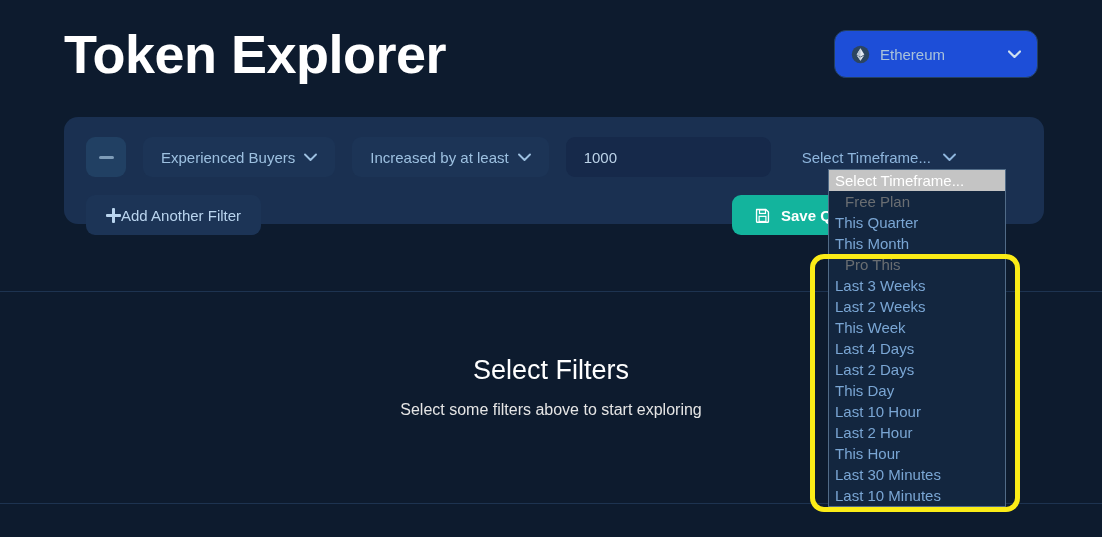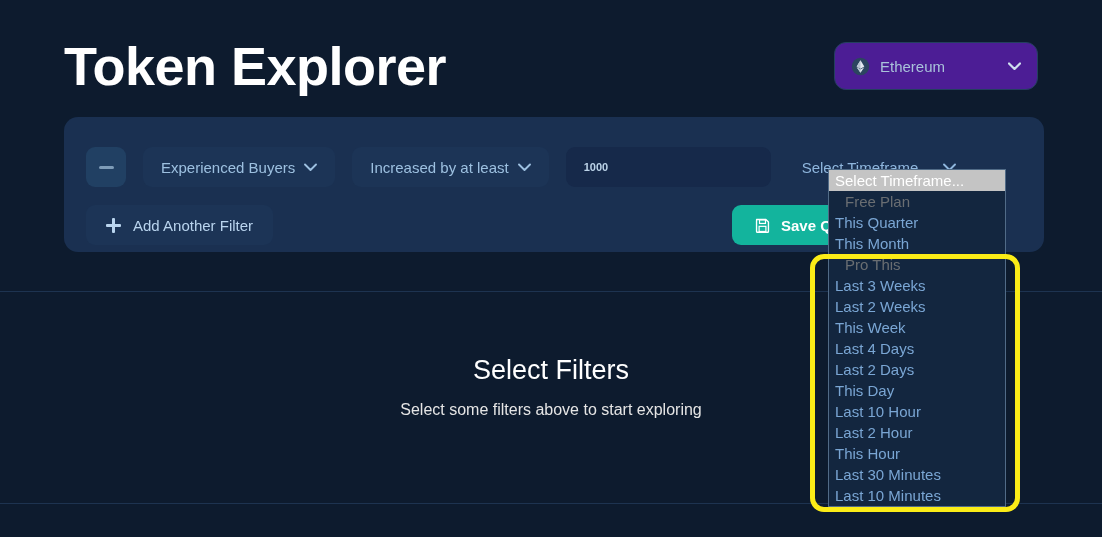--- a/index.html
+++ b/index.html
@@ -13,42 +13,42 @@
   body {
     background: #0d1b2e;
     font-family: "Liberation Sans", sans-serif;
     color: #ffffff;
     position: relative;
   }
 
   
   .header {
     position: absolute;
-    top: 16px; left: 0;
+    top: 4px; left: 0;
     width: 1102px;
     height: 100px;
     padding: 12px 64px;
     display: flex;
     align-items: center;
     justify-content: space-between;
   }
 
   .page-title {
     font-size: 54px;
     font-weight: bold;
     letter-spacing: -0.5px;
     color: #ffffff;
     line-height: 1;
   }
 
   
   .chain-select {
     width: 204px;
     height: 48px;
-    background: #4c1d95;
+    background: #1d4ed8;
     border: 1px solid #24405f;
     border-radius: 12px;
     display: flex;
     align-items: center;
     padding: 0 16px;
     gap: 10px;
   }
   .eth-icon {
     width: 19px; height: 19px;
     flex: 0 0 19px;
@@ -63,24 +63,24 @@
     width: 13px; height: 8px;
     flex: 0 0 13px;
   }
 
   
   .filter-panel {
     position: absolute;
     left: 64px;
     top: 117px;
     width: 980px;
-    height: 135px;
+    height: 107px;
     background: #1a3051;
     border-radius: 14px;
-    padding: 30px 22px;
+    padding: 20px 22px;
   }
 
   .filter-row {
     display: flex;
     align-items: center;
     gap: 17px;
     height: 40px;
   }
 
   .remove-filter-btn {
@@ -117,25 +117,24 @@
     white-space: nowrap;
   }
 
   .filter-value-input {
     width: 205px;
     height: 40px;
     background: #16294a;
     border: none;
     border-radius: 9px;
     padding: 0 18px;
-    font-size: 11px;
+    font-size: 15px;
     font-family: "Liberation Sans", sans-serif;
     color: #bcd3e8;
     outline: none;
-    font-weight: bold;
   }
 
   .timeframe-wrap {
     position: relative;
     height: 40px;
     display: flex;
     align-items: center;
   }
   .timeframe-trigger {
     height: 40px;
@@ -161,21 +160,21 @@
     position: relative;
   }
 
   .add-filter-btn {
     height: 40px;
     background: #1c3456;
     border: none;
     border-radius: 9px;
     display: flex;
     align-items: center;
-    gap: 12px;
+    gap: 0;
     padding: 0 20px;
     cursor: pointer;
   }
   .plus-icon {
     width: 15px; height: 15px;
     position: relative;
     flex: 0 0 15px;
   }
   .plus-icon::before, .plus-icon::after {
     content: "";

